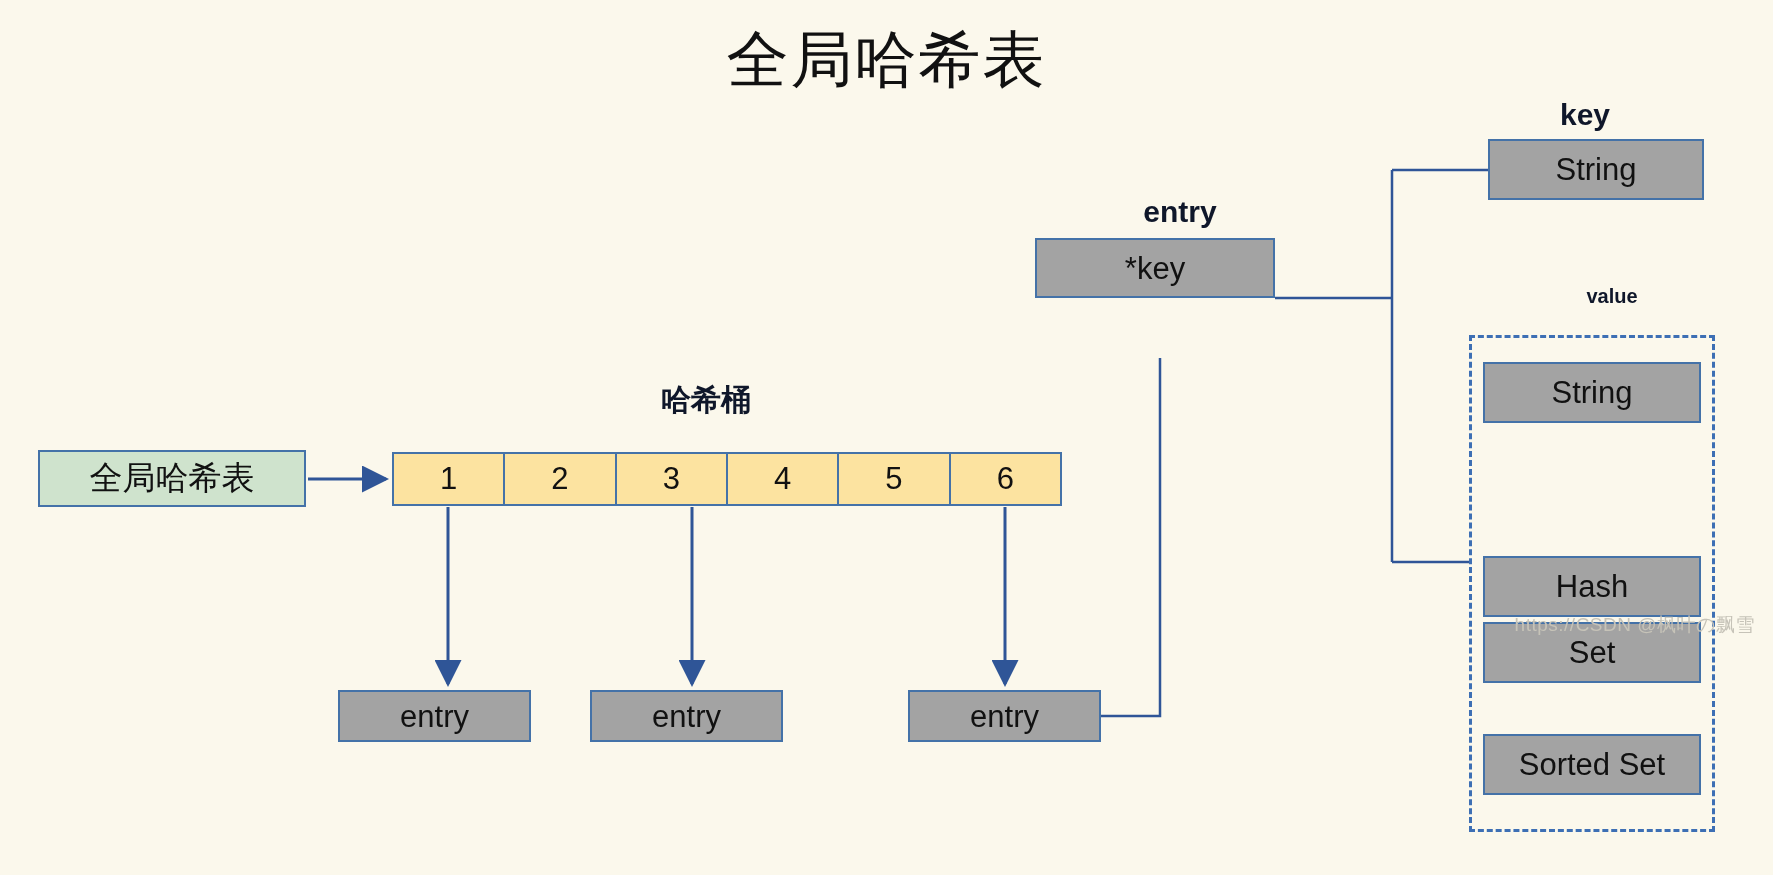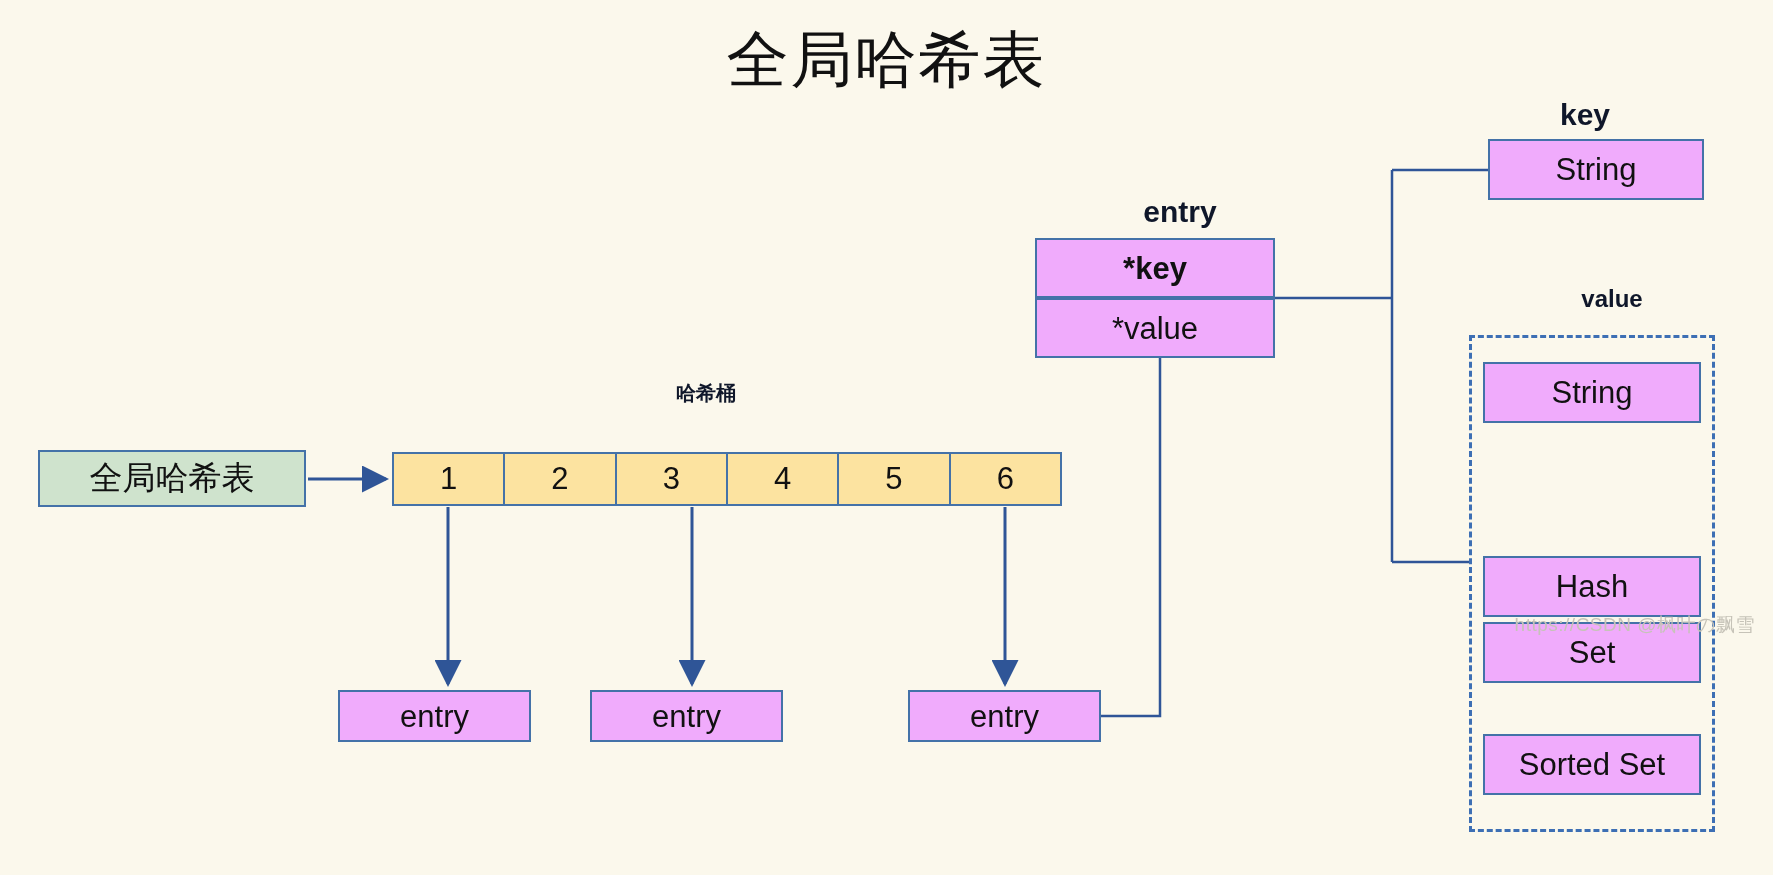--- a/index.html
+++ b/index.html
@@ -26,21 +26,21 @@
     left: 0; top: 0;
     width: 1773px;
     height: 875px;
     pointer-events: none;
   }
 
   
   .box {
     position: absolute;
     box-sizing: border-box;
-    background: #f0abfc;
+    background: #a3a3a3;
     border: 2px solid #4472a8;
     display: flex;
     align-items: center;
     justify-content: center;
     font-size: 31px;
     font-weight: 400;
     color: #111;
     line-height: 1;
   }
   .lbl {
@@ -80,21 +80,21 @@
     justify-content: center;
     font-size: 33px;
     color: #111;
   }
 
   
   #bucket-label {
     left: 636px;
     top: 380px;
     width: 140px;
-    font-size: 20px;
+    font-size: 30px;
   }
   #bucket-row {
     position: absolute;
     left: 392px;
     top: 452px;
     width: 670px;
     height: 54px;
     box-sizing: border-box;
     border: 2px solid #4472a8;
     background: #fce3a0;
@@ -118,38 +118,38 @@
   #entry-box-1 { left: 590px; top: 690px; width: 193px; }
   #entry-box-2 { left: 908px; top: 690px; width: 193px; }
 
   
   #entry-struct-label {
     left: 1100px;
     top: 195px;
     width: 160px;
     font-size: 30px;
   }
-  #entry-key-box   { left: 1035px; top: 238px; width: 240px; height: 60px; font-weight: bold; }
+  #entry-key-box   { left: 1035px; top: 238px; width: 240px; height: 60px; }
   #entry-value-box { left: 1035px; top: 298px; width: 240px; height: 60px; }
 
   
   #key-label {
     left: 1525px;
     top: 98px;
     width: 120px;
     font-size: 30px;
   }
   #key-type-box { left: 1488px; top: 139px; width: 216px; height: 61px; }
 
   
   #value-label {
     left: 1532px;
     top: 285px;
     width: 160px;
-    font-size: 24px;
+    font-size: 20px;
   }
   #value-group {
     position: absolute;
     left: 1469px;
     top: 335px;
     width: 246px;
     height: 497px;
     box-sizing: border-box;
     border: 3px dashed #3d6fb4;
   }
@@ -224,21 +224,20 @@
     <div class="cell">5</div>
     <div class="cell">6</div>
   </div>
 
   <div class="box entry-box" id="entry-box-0">entry</div>
   <div class="box entry-box" id="entry-box-1">entry</div>
   <div class="box entry-box" id="entry-box-2">entry</div>
 
   <div class="lbl" id="entry-struct-label">entry</div>
   <div class="box" id="entry-key-box">*key</div>
-  <div class="box" id="entry-value-box">*value</div>
 
   <div class="lbl" id="key-label">key</div>
   <div class="box" id="key-type-box">String</div>
 
   <div class="lbl" id="value-label">value</div>
   <div id="value-group"></div>
   <div class="box value-box" id="value-box-0">String</div>
   <div class="box value-box" id="value-box-2">Hash</div>
   <div class="box value-box" id="value-box-3">Set</div>
   <div class="box value-box" id="value-box-4">Sorted Set</div>

